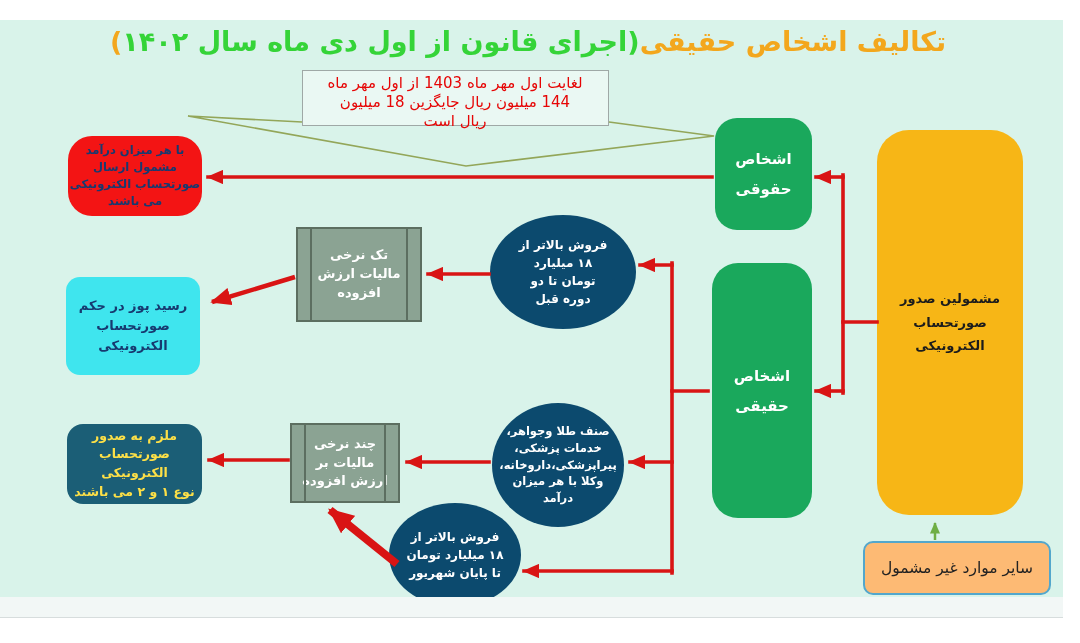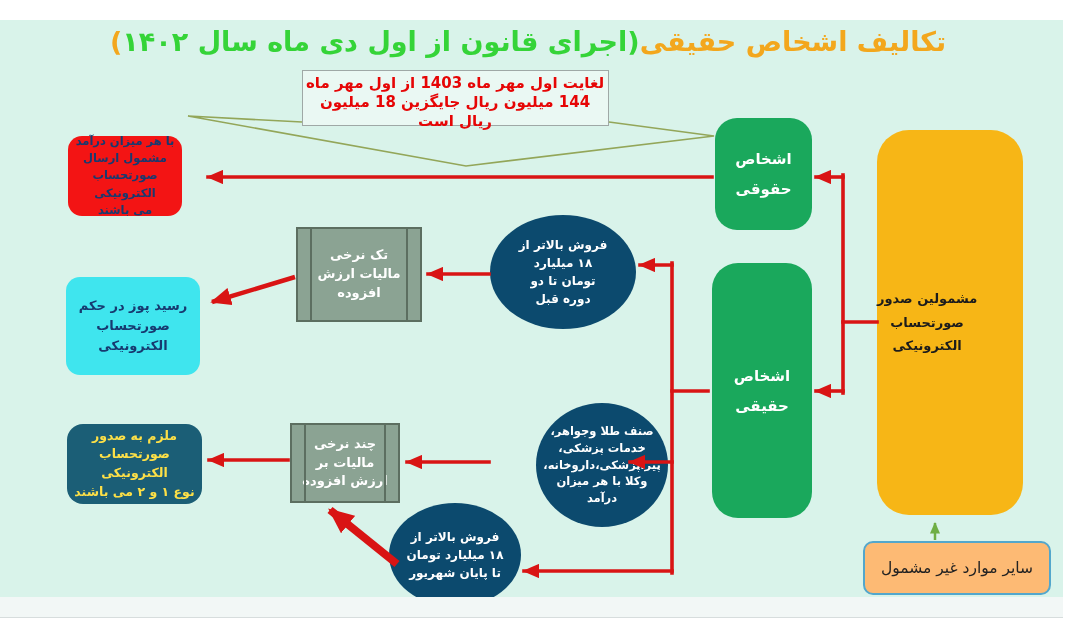--- a/index.html
+++ b/index.html
@@ -16,49 +16,49 @@
   .t{white-space:pre-line;text-align:center;}
   .flexc{display:flex;align-items:center;justify-content:center;}
 
   .title{left:110px;top:24px;width:940px;height:36px;text-align:left;
          font-size:27px;font-weight:bold;line-height:36px;}
   .title .orange{color:#f3a71d;}
   .title .green{color:#35d438;}
 
   .callout-box{left:302px;top:70px;width:307px;height:56px;
                border:1.5px solid #9fa8a6;background:rgba(255,255,255,0.45);}
-  .callout-text{left:290px;top:74px;width:330px;font-size:15px;font-weight:bold;
+  .callout-text{left:290px;top:74px;width:330px;font-size:15px;font-weight:normal;
                 color:#e60505;line-height:19px;}
 
-  .red-box{left:68px;top:136px;width:114px;height:80px;background:#f31414;
-           border-radius:14px;color:#173a70;font-size:11.5px;font-weight:bold;line-height:1.5;}
+  .red-box{left:68px;top:136px;width:134px;height:80px;background:#f31414;
+           border-radius:24px;color:#173a70;font-size:11.5px;font-weight:bold;line-height:1.5;}
   .cyan-box{left:66px;top:277px;width:134px;height:98px;background:#3fe5ee;
             border-radius:14px;color:#173a70;font-size:13px;font-weight:bold;line-height:1.55;justify-content:center;}
   .blue-box{left:67px;top:424px;width:135px;height:80px;background:#1b5e76;
             border-radius:16px;color:#fde047;font-size:12.5px;font-weight:bold;line-height:1.5;}
 
   .gray{background:#8ba393;border:2px solid #5c6e60;color:#ffffff;
         font-size:13px;font-weight:bold;line-height:1.45;}
   .gray::before,.gray::after{content:"";position:absolute;top:0;bottom:0;width:2px;background:#5c6e60;}
   .gray::before{left:12px;} .gray::after{right:12px;}
   .gray-box-1{left:296px;top:227px;width:126px;height:95px;}
   .gray-box-2{left:290px;top:423px;width:110px;height:80px;}
 
   .circle{background:#0c4a6e;border-radius:50%;color:#ffffff;
           font-size:12px;font-weight:bold;line-height:1.5;}
   .circle-1{left:490px;top:215px;width:146px;height:114px;}
-  .circle-2{left:492px;top:403px;width:132px;height:124px;font-size:11.5px;line-height:1.45;margin-left:44px;}
+  .circle-2{left:492px;top:403px;width:132px;height:124px;font-size:11.5px;line-height:1.45;}
   .circle-3{left:389px;top:503px;width:132px;height:104px;}
 
   .green-box{background:#1aa85c;color:#ffffff;font-size:15px;font-weight:bold;line-height:2;}
   .green-legal{left:715px;top:118px;width:97px;height:112px;border-radius:22px;}
   .green-natural{left:712px;top:263px;width:100px;height:255px;border-radius:26px;}
 
   .yellow-box{left:877px;top:130px;width:146px;height:385px;background:#f7b616;
-              border-radius:32px;color:#1c1c1c;font-size:13px;font-weight:bold;line-height:1.8;justify-content:flex-end;}
+              border-radius:32px;color:#1c1c1c;font-size:13px;font-weight:bold;line-height:1.8;}
   .white-box{left:863px;top:541px;width:188px;height:54px;background:#fdba74;
              border:2px solid #53a7cc;border-radius:10px;color:#222222;font-size:15.5px;}
 
   .lines{left:0;top:0;width:1080px;height:643px;pointer-events:none;z-index:30;}
 </style>
 </head>
 <body>
 
 <div class="page">
 

